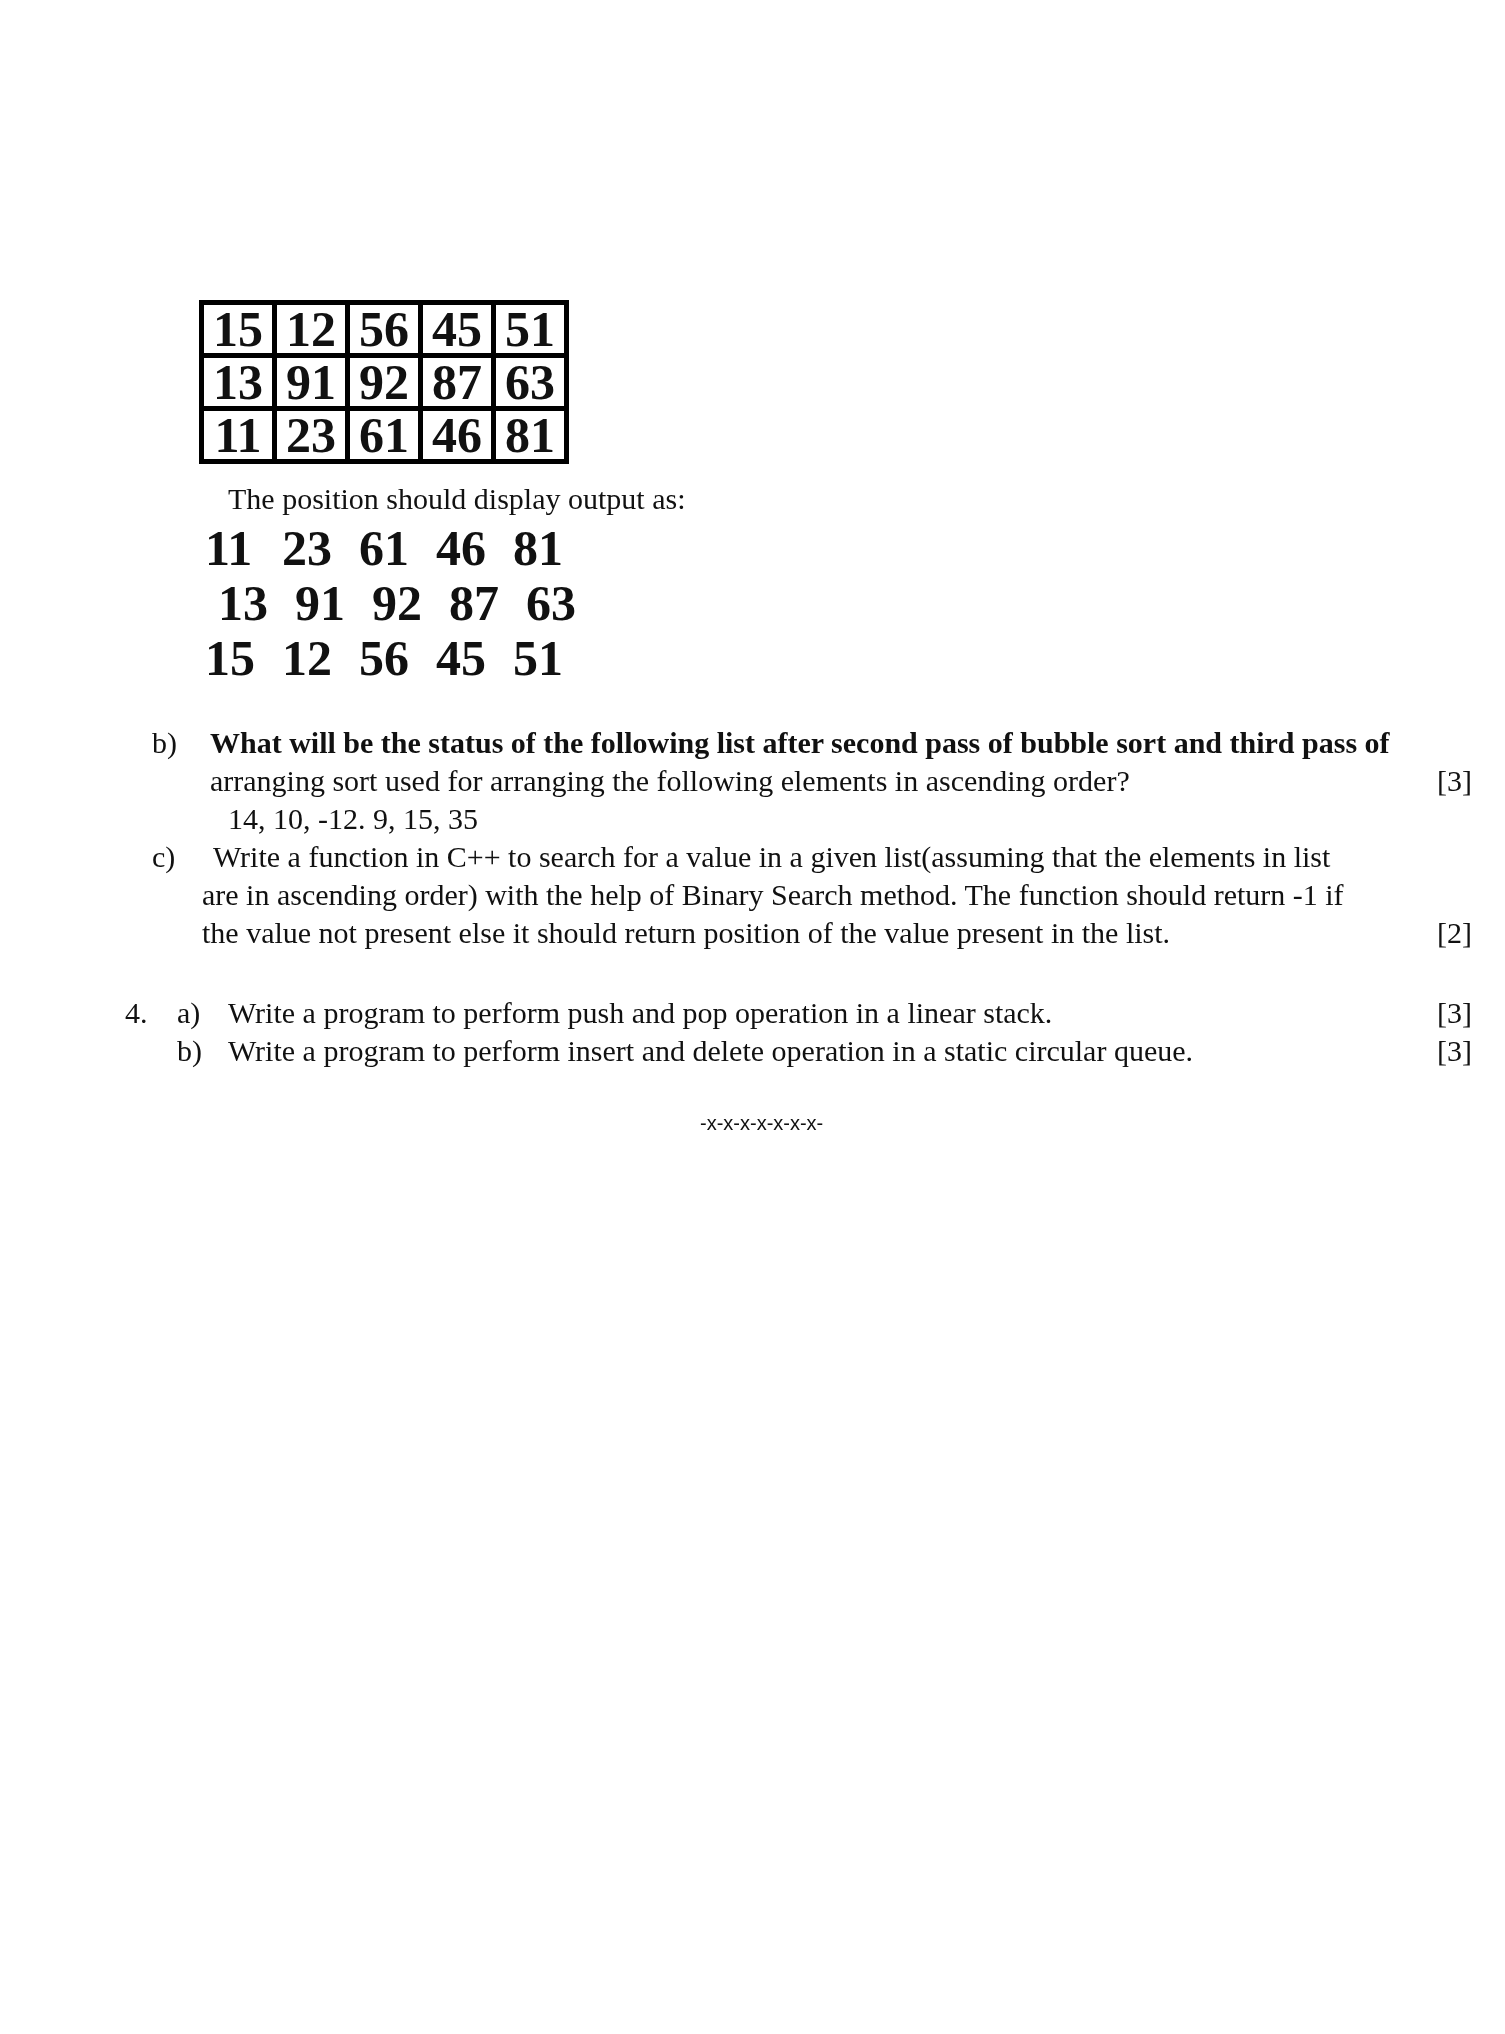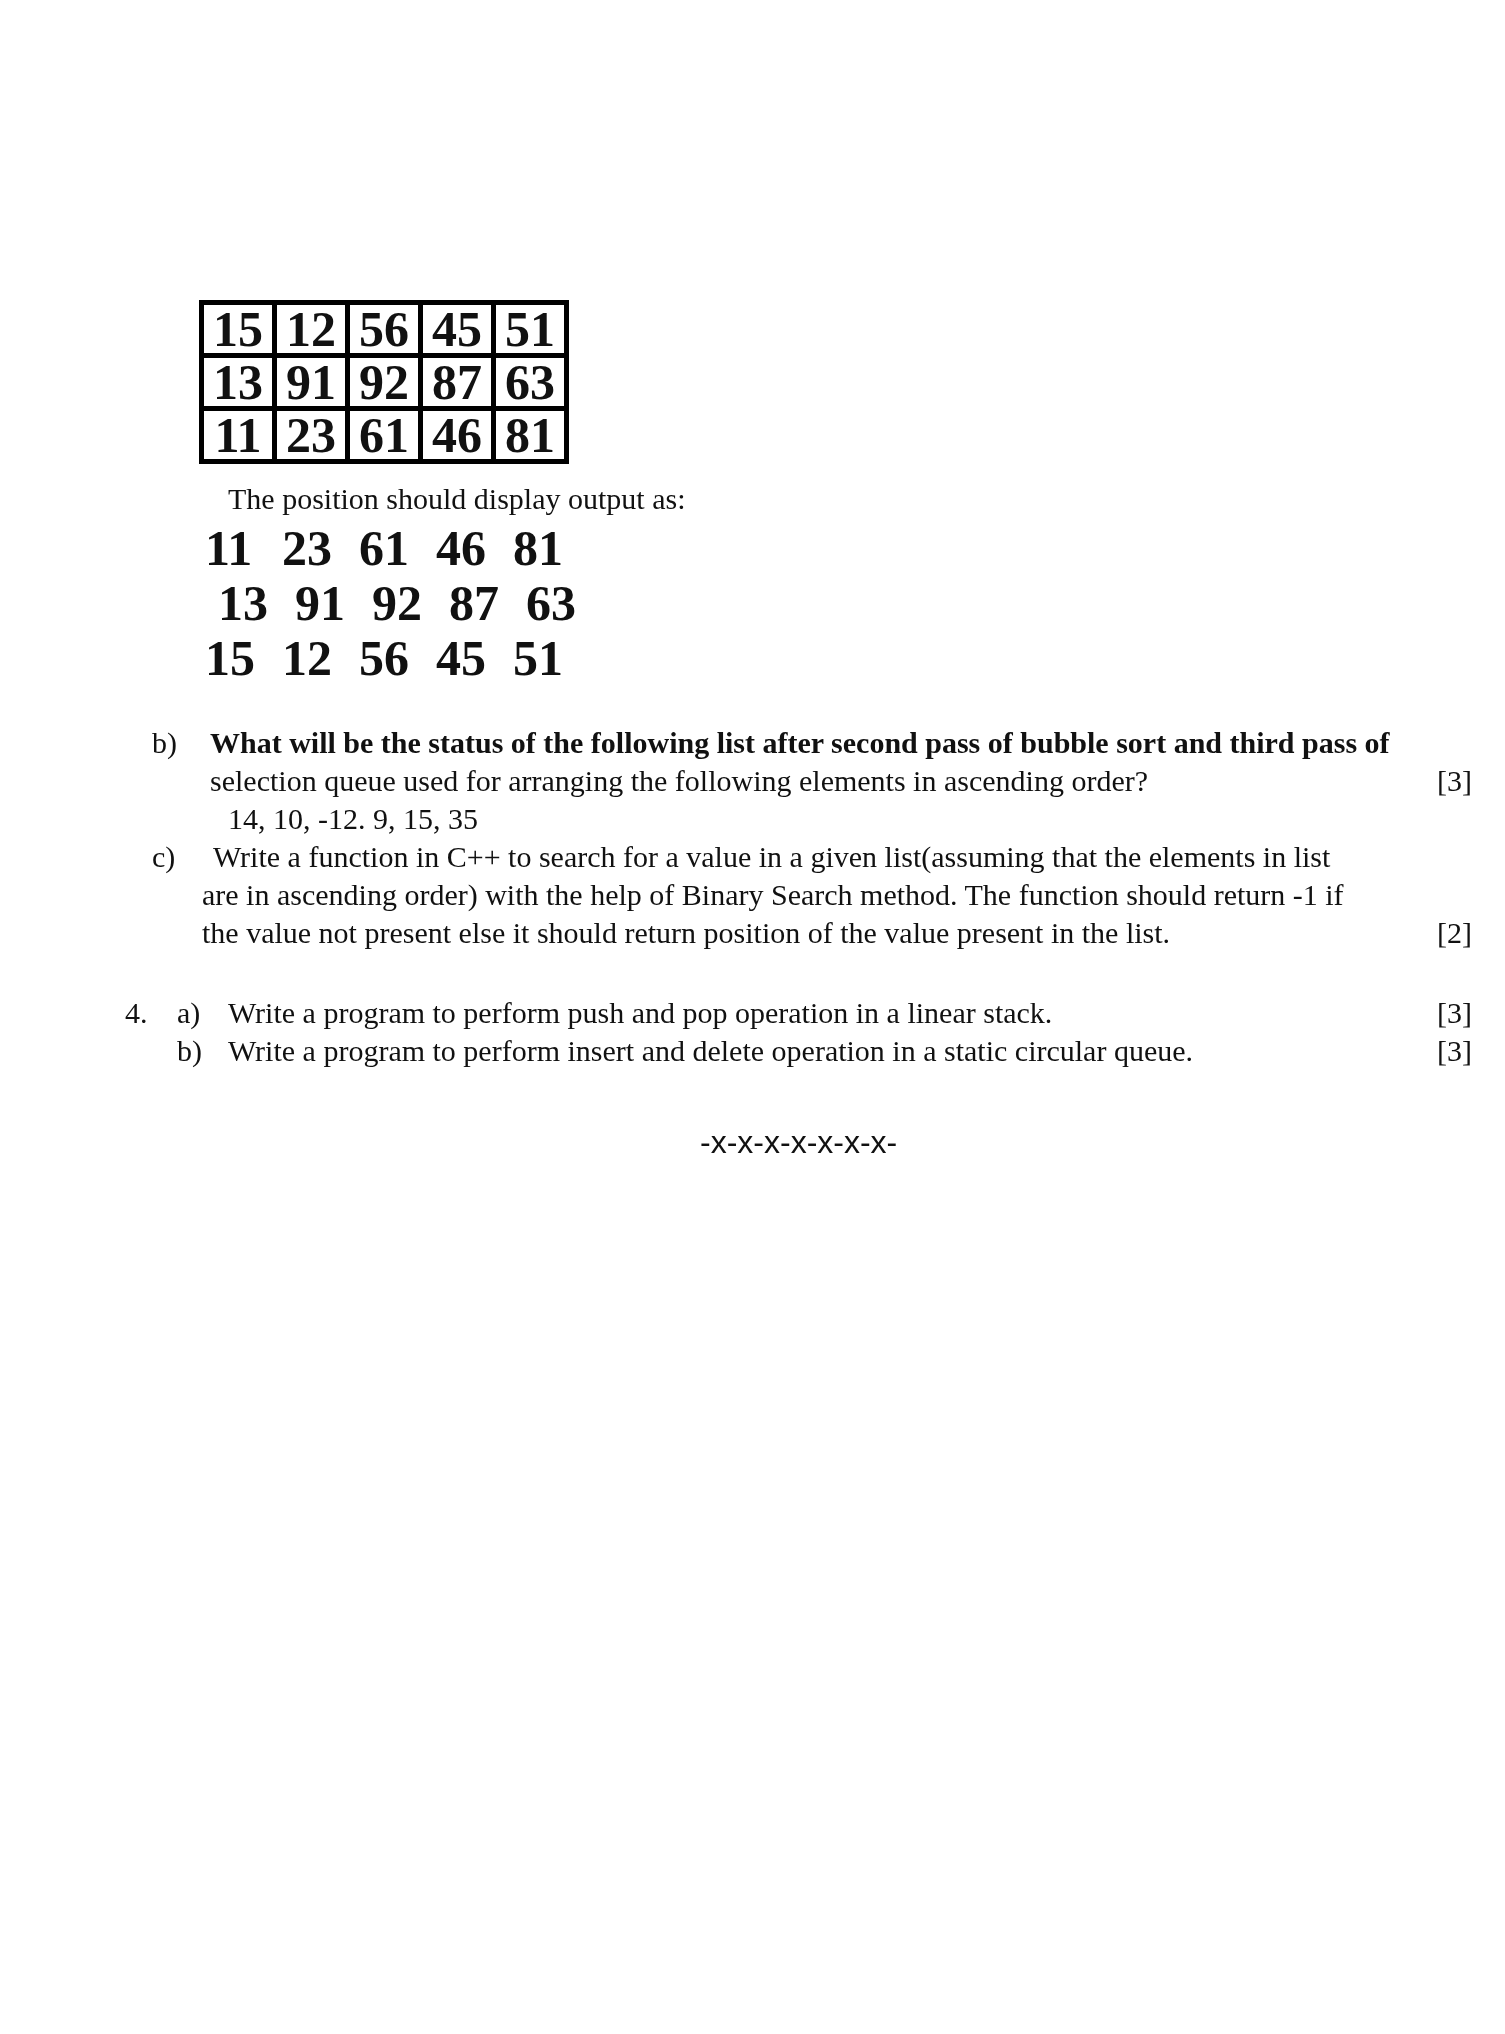--- a/index.html
+++ b/index.html
@@ -9,21 +9,21 @@
   .txt { font-size: 30px; line-height: 38px; }
   .grid { position: absolute; left: 199px; top: 300px; border-collapse: collapse;
           border: 5px solid #000; }
   .grid td { border: 5px solid #000; width: 68px; height: 48px; padding: 0;
              text-align: center; vertical-align: middle;
              font-weight: bold; font-size: 50px; line-height: 48px; }
   .out-row { position: absolute; left: 205px; font-weight: bold; font-size: 50px; line-height: 54px; }
   .out-row span { display: inline-block; width: 77px; }
   .marks { position: absolute; right: 33px; font-size: 30px; line-height: 38px; }
   .endmark { position: absolute; left: 700px; top: 1112px; font-family: "Liberation Sans", "DejaVu Sans", sans-serif;
-             font-size: 32px; letter-spacing: 0px; margin-top: 12px; }
+             font-size: 20px; letter-spacing: 0px; }
 </style>
 </head>
 <body>
 
 <table class="grid">
   <tbody>
       <tr>
     <td>15</td>
     <td>12</td>
     <td>56</td>
@@ -55,21 +55,21 @@
 <div class="out-row" style="top:576px;margin-left:13px;">
   <span>13</span><span>91</span><span>92</span><span>87</span><span>63</span>
 </div>
 <div class="out-row" style="top:631px;text-decoration:underline;">
   <span>15</span><span>12</span><span>56</span><span>45</span><span>51</span>
 </div>
 
 <div>
   <div class="abs txt" style="left:152px; top:724px;">b)</div>
   <div class="abs txt" style="left:210px; top:724px;font-weight:bold;">What will be the status of the following list after second pass of bubble sort and third pass of</div>
-  <div class="abs txt" style="left:210px; top:762px;">selection queue   used for arranging the following elements in ascending order?</div>
+  <div class="abs txt" style="left:210px; top:762px;">arranging sort   used for arranging the following elements in ascending order?</div>
   <div class="marks" style="top:762px;">[3]</div>
   <div class="abs txt" style="left:228px; top:800px;">14, 10, -12. 9, 15, 35</div>
 </div>
 
 <div>
   <div class="abs txt" style="left:152px; top:838px;">c)</div>
   <div class="abs txt" style="left:213px; top:838px;">Write a function in C++ to search for a value in a given list(assuming that the elements in list</div>
   <div class="abs txt" style="left:202px; top:876px;">are in ascending order) with the help of Binary Search method. The function should return -1 if</div>
   <div class="abs txt" style="left:202px; top:914px;text-align:center;">the value not present else it should return position of the value present in the list.</div>
   <div class="marks" style="top:914px;">[2]</div>

